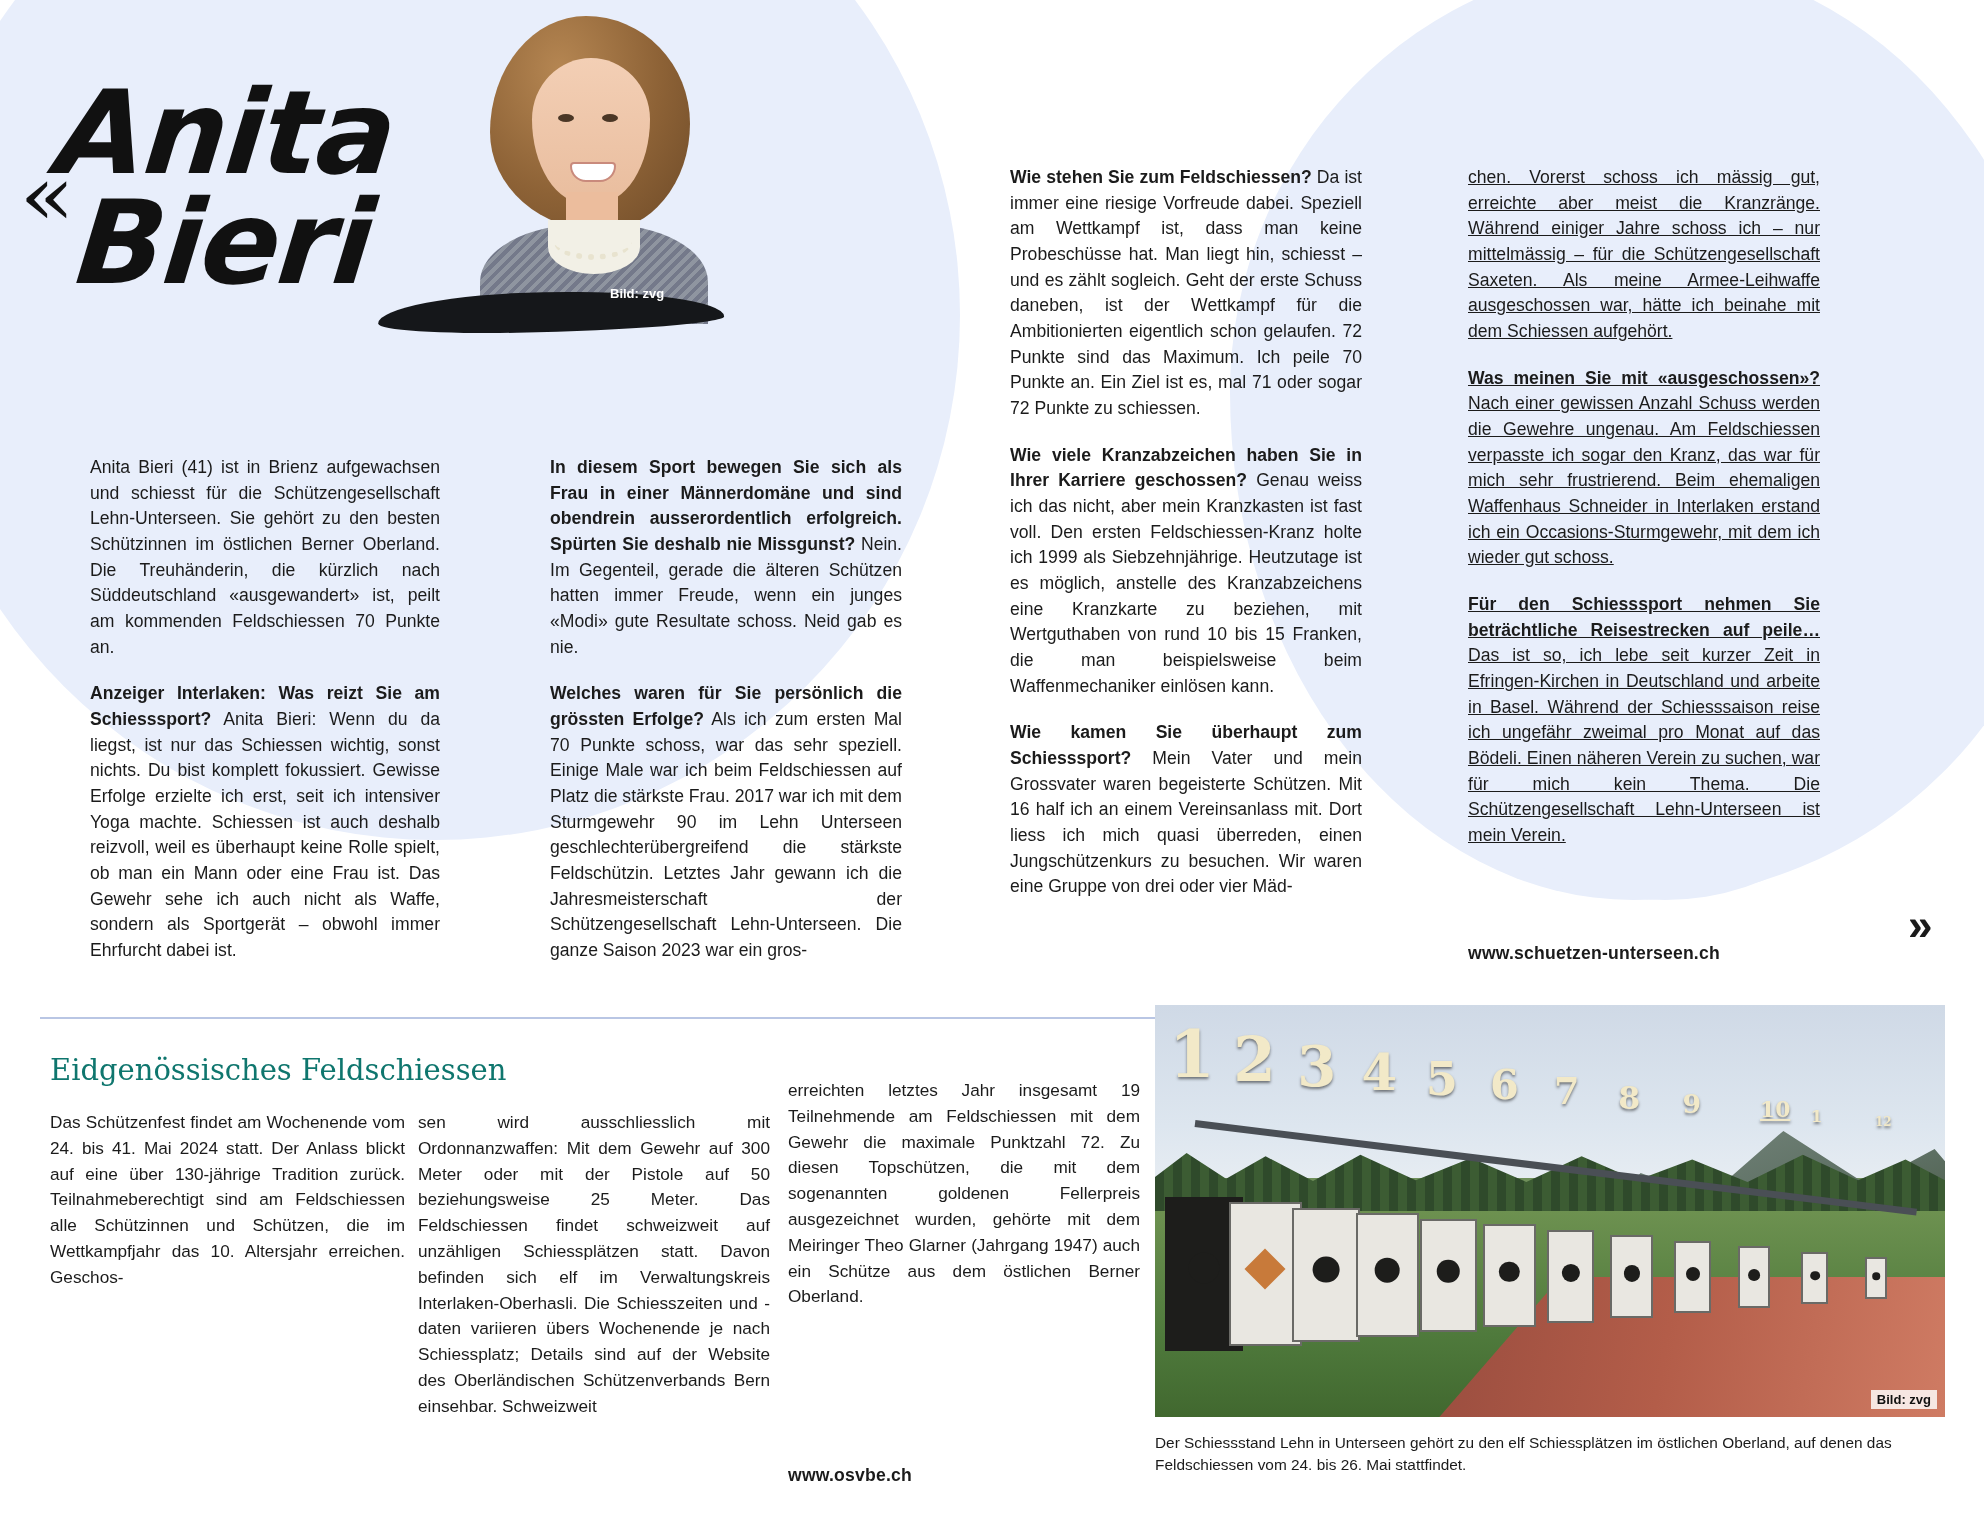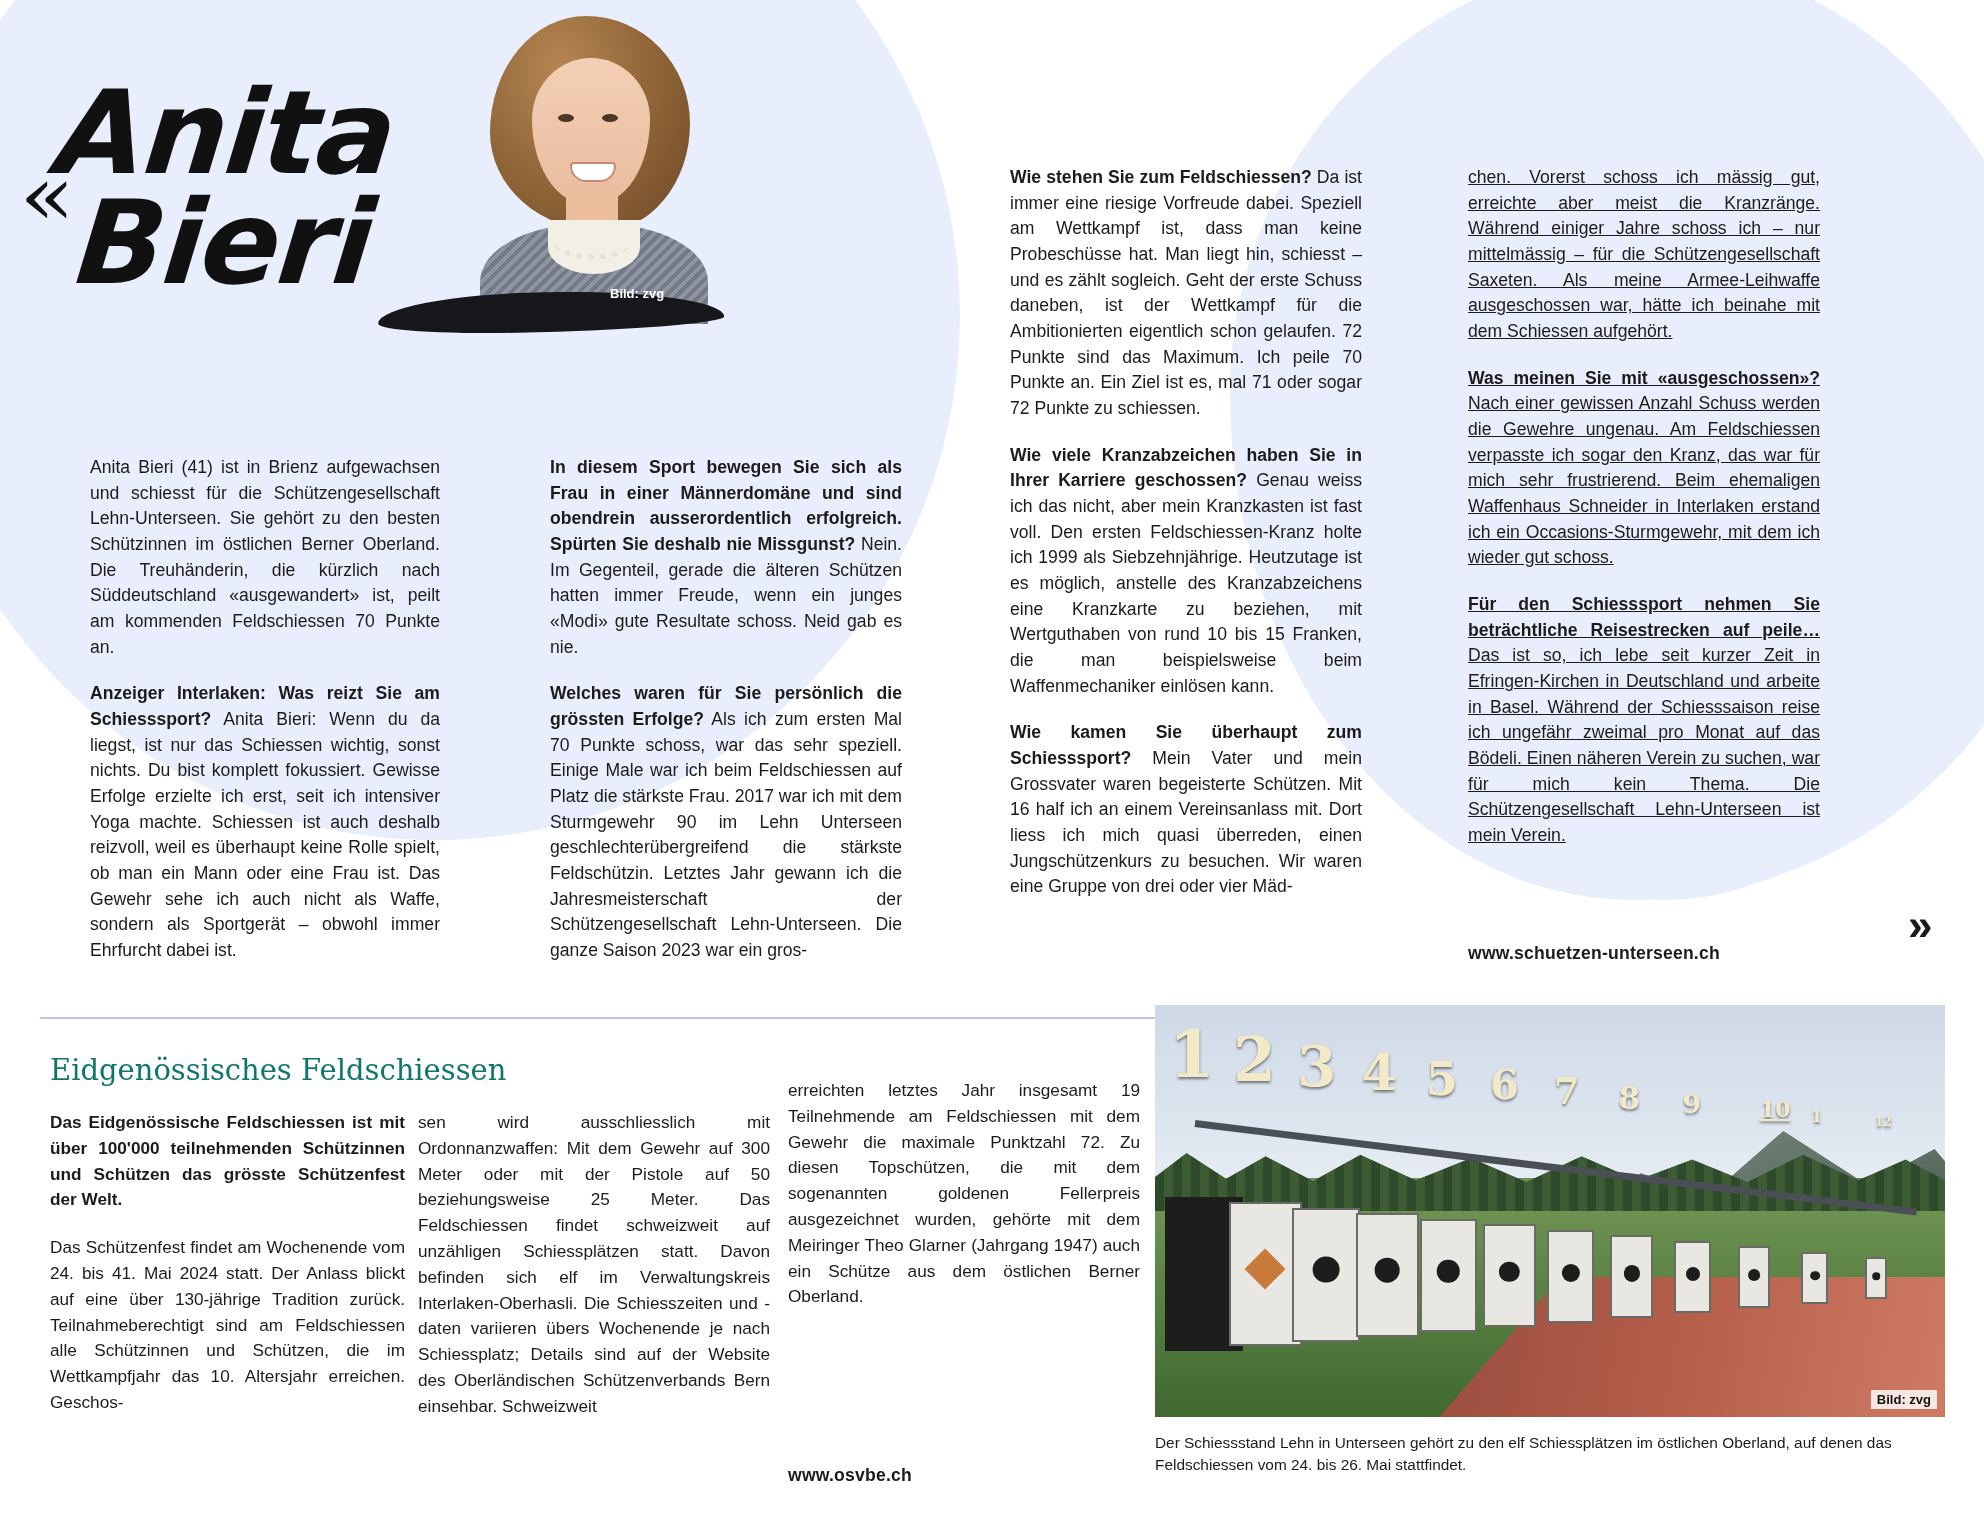--- a/index.html
+++ b/index.html
@@ -415,21 +415,20 @@
     <p>chen. Vorerst schoss ich mässig gut, erreichte aber meist die Kranzränge. Während einiger Jahre schoss ich – nur mittelmässig – für die Schützengesellschaft Saxeten. Als meine Armee-Leihwaffe ausgeschossen war, hätte ich beinahe mit dem Schiessen aufgehört.</p>
     <p><span class="q">Was meinen Sie mit «ausgeschossen»?</span> Nach einer gewissen Anzahl Schuss werden die Gewehre ungenau. Am Feldschiessen verpasste ich sogar den Kranz, das war für mich sehr frustrierend. Beim ehemaligen Waffenhaus Schneider in Interlaken erstand ich ein Occasions-Sturmgewehr, mit dem ich wieder gut schoss.</p>
     <p><span class="q">Für den Schiesssport nehmen Sie beträchtliche Reisestrecken auf peile…</span> Das ist so, ich lebe seit kurzer Zeit in Efringen-Kirchen in Deutschland und arbeite in Basel. Während der Schiesssaison reise ich ungefähr zweimal pro Monat auf das Bödeli. Einen näheren Verein zu suchen, war für mich kein Thema. Die Schützengesellschaft Lehn-Unterseen ist mein Verein.</p>
   </div>
 
 <a class="weblink" id="weblink-main" href="#" style="color:#1b1b1b;text-decoration:none;">www.schuetzen-unterseen.ch</a>
 
 <div class="section-title">Eidgenössisches Feldschiessen</div>
 
 <div class="bcol" id="bcol1">
-    <p><span class="lead">Das Eidgenössische Feldschiessen ist mit über 100'000 teilnehmenden Schützinnen und Schützen das grösste Schützenfest der Welt.</span></p>
     <p>Das Schützenfest findet am Wochenende vom 24. bis 41. Mai 2024 statt. Der Anlass blickt auf eine über 130-jährige Tradition zurück. Teilnahmeberechtigt sind am Feldschiessen alle Schützinnen und Schützen, die im Wettkampfjahr das 10. Altersjahr erreichen. Geschos-</p>
   </div>
 <div class="bcol" id="bcol2">
     <p>sen wird ausschliesslich mit Ordonnanzwaffen: Mit dem Gewehr auf 300 Meter oder mit der Pistole auf 50 beziehungsweise 25 Meter. Das Feldschiessen findet schweizweit auf unzähligen Schiessplätzen statt. Davon befinden sich elf im Verwaltungskreis Interlaken-Oberhasli. Die Schiesszeiten und -daten variieren übers Wochenende je nach Schiessplatz; Details sind auf der Website des Oberländischen Schützenverbands Bern einsehbar. Schweizweit</p>
   </div>
 <div class="bcol" id="bcol3">
     <p>erreichten letztes Jahr insgesamt 19 Teilnehmende am Feldschiessen mit dem Gewehr die maximale Punktzahl 72. Zu diesen Topschützen, die mit dem sogenannten goldenen Fellerpreis ausgezeichnet wurden, gehörte mit dem Meiringer Theo Glarner (Jahrgang 1947) auch ein Schütze aus dem östlichen Berner Oberland.</p>
   </div>
 
 <a class="weblink" id="weblink-bottom" href="#" style="color:#1b1b1b;text-decoration:none;">www.osvbe.ch</a>

